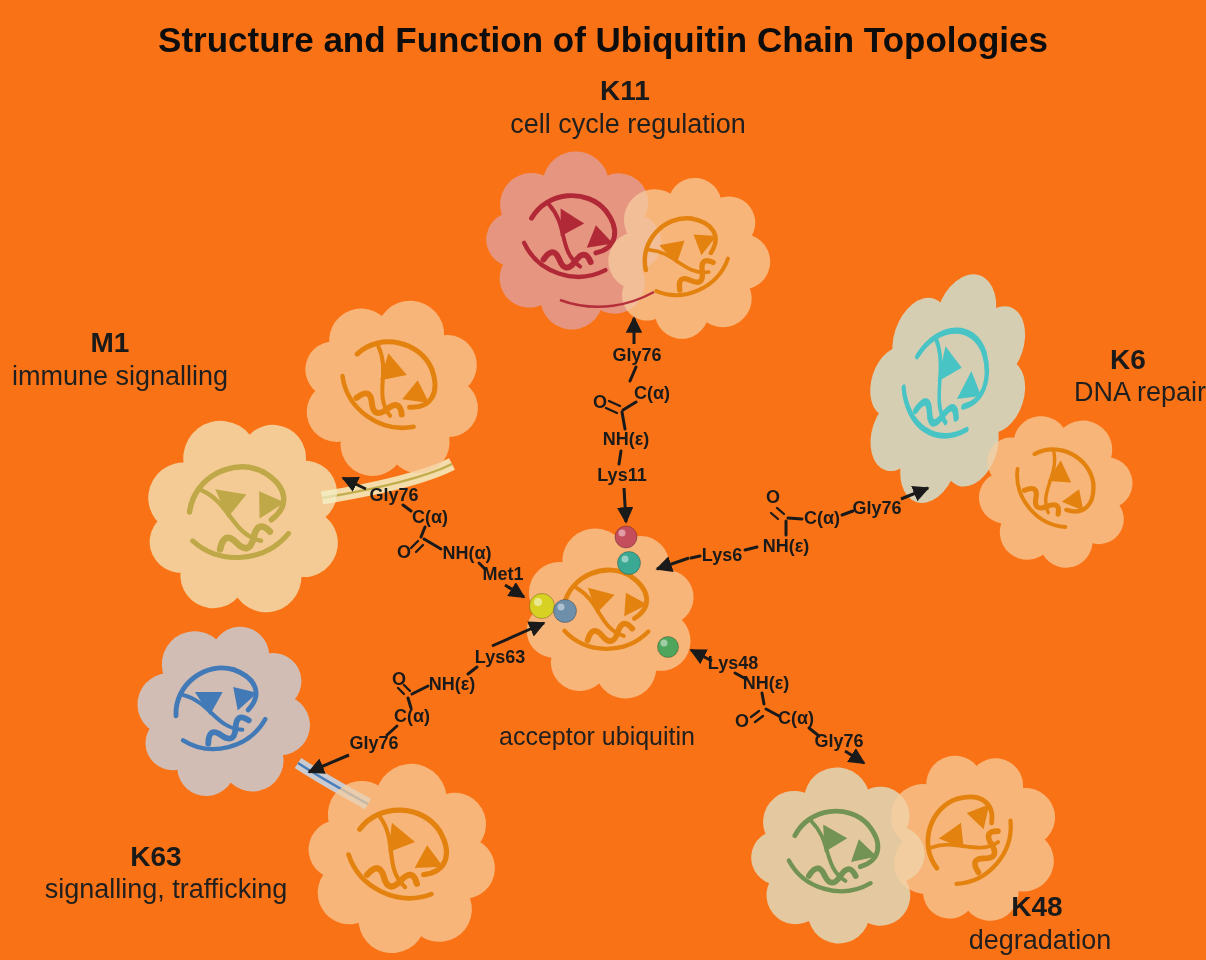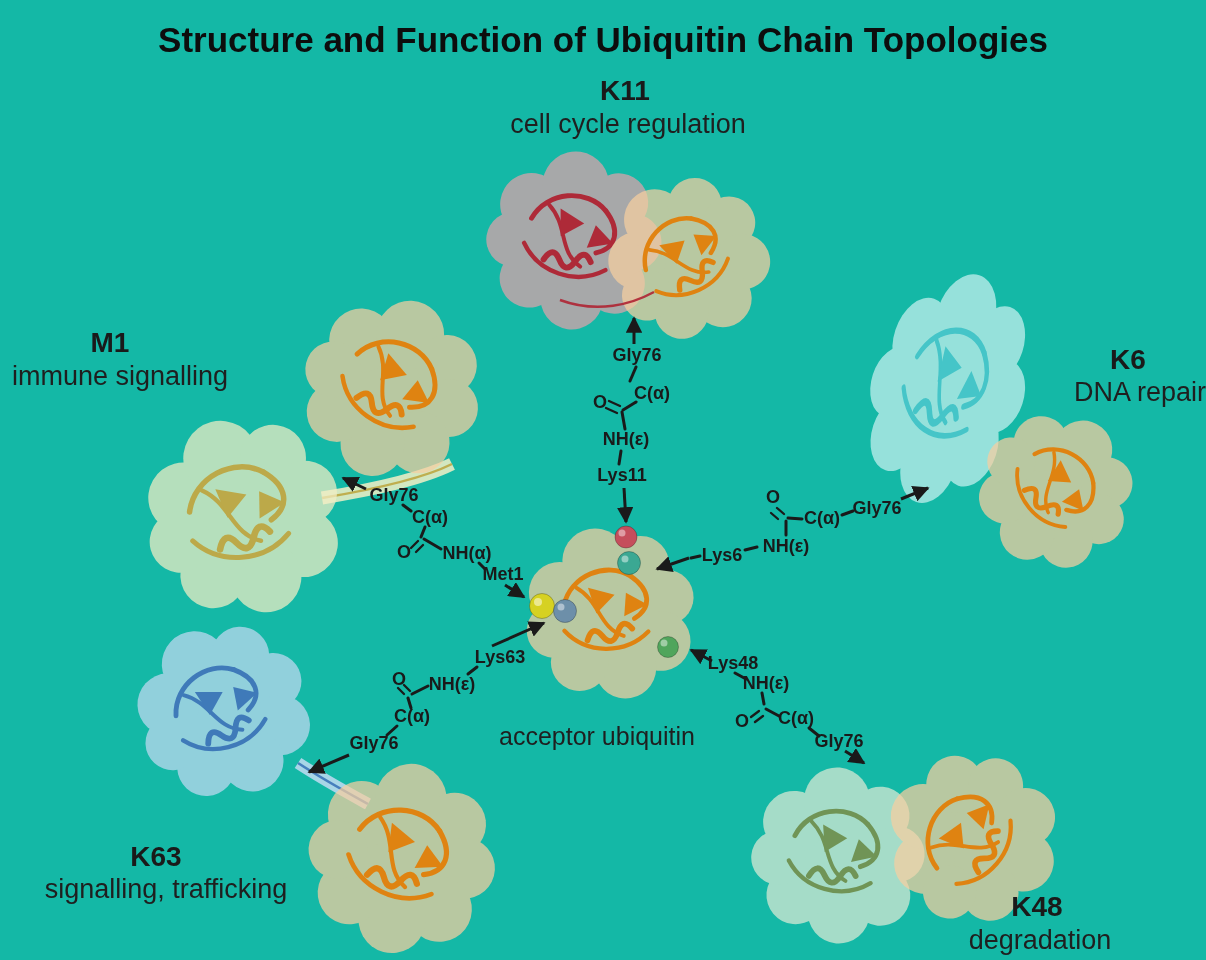--- a/index.html
+++ b/index.html
@@ -7,21 +7,21 @@
     --red-ribbon:#AF2433;    --red-surface:#E0A3AB;
     --yellow-ribbon:#BDA743; --yellow-surface:#F3EEC5;
     --cyan-ribbon:#41C4C7;   --cyan-surface:#C9F2F0;
     --blue-ribbon:#3B76B8;   --blue-surface:#C2DAF2;
     --green-ribbon:#6E9150;  --green-surface:#DDEBD6;
     --sphere-lys11:#C54E5C;  --sphere-lys6:#3BA893; --sphere-met1:#D6D122;
     --sphere-lys63:#6D8FA9;  --sphere-lys48:#50A55C;
     --annotation-ink:#1a1a1a;
   }
   html,body{margin:0;padding:0;background:#ffffff;}
-  .stage{position:relative;width:1206px;height:960px;background:#14b8a6;overflow:hidden;}
+  .stage{position:relative;width:1206px;height:960px;background:#f97316;overflow:hidden;}
   svg{font-family:"Liberation Sans",sans-serif;}
   .title{font-size:35px;font-weight:bold;fill:#0d0d0d;}
   .cname{font-size:28px;font-weight:bold;fill:#1a1a1a;text-anchor:middle;}
   .cfn{font-size:27px;fill:#1f1f1f;text-anchor:middle;}
   .chem{font-size:18px;font-weight:bold;fill:var(--annotation-ink);text-anchor:middle;}
   .accl{font-size:25px;fill:#1f1f1f;text-anchor:middle;}
   .arr{stroke:var(--annotation-ink);stroke-width:3;fill:none;}
   .bond{stroke:var(--annotation-ink);stroke-width:3;stroke-linecap:round;fill:none;}
   .bond2{stroke:var(--annotation-ink);stroke-width:2.3;stroke-linecap:round;fill:none;}
 </style>

